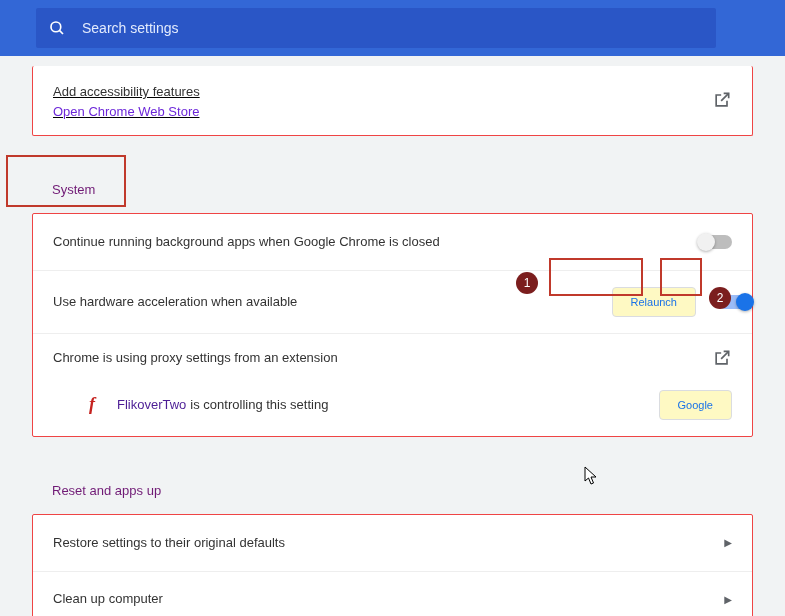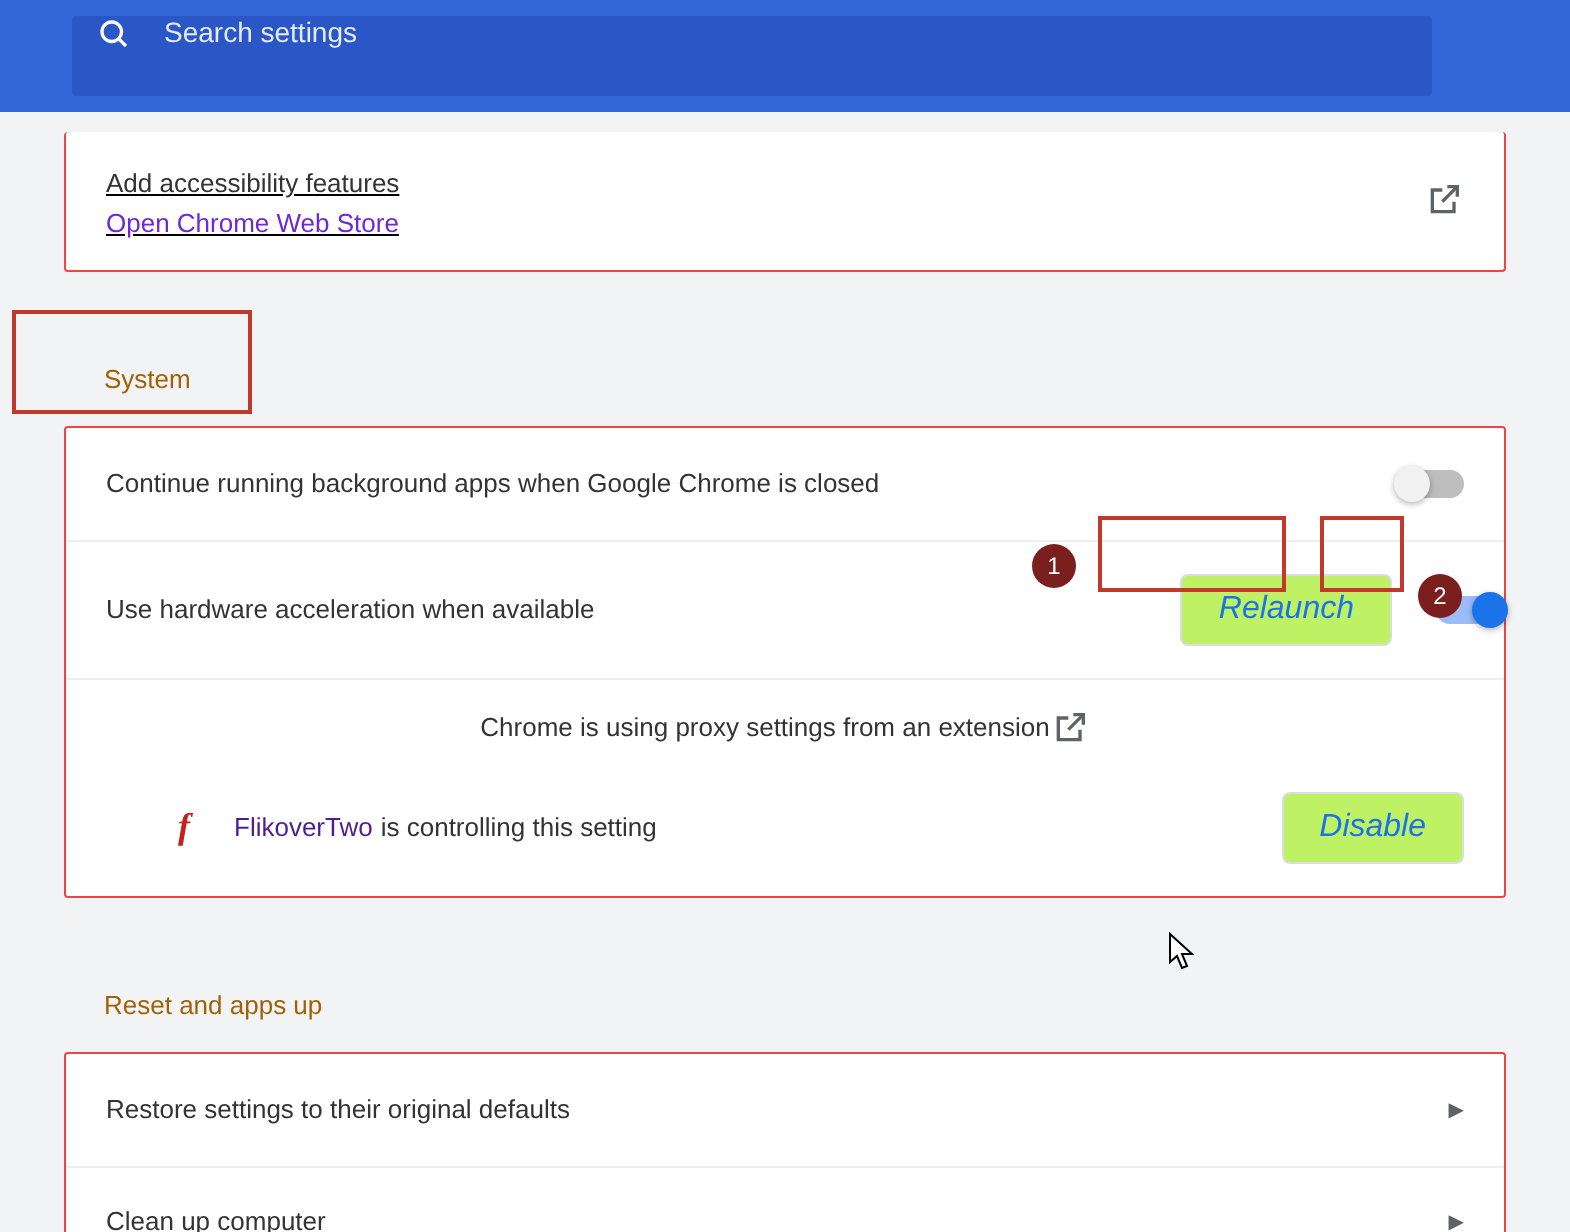--- a/index.html
+++ b/index.html
@@ -1,56 +1,56 @@
 <!DOCTYPE html>
 <html><head>
 <meta charset="utf-8">
 <style>
   * { box-sizing: border-box; margin: 0; padding: 0; font-family: Arial, sans-serif; }
   body { width: 785px; height: 616px; background: #f1f3f4; overflow: hidden; position: relative; }
 
   .search-bar { background: #3367d6; height: 56px; display: flex; align-items: center; padding: 0 16px; }
-  .search-inner { background: #2a56c6; height: 40px; margin: 20px 20px; border-radius: 2px; display: flex; width: 680px; padding: 0 12px; }
+  .search-inner { background: #2a56c6; height: 40px; margin: 20px 20px; border-radius: 2px; display: flex; align-items: center; width: 680px; padding: 0 12px; }
   .search-icon { color: #fff; margin-right: 16px; display: flex; }
   .search-placeholder { color: #e3ebfd; font-size: 14px; }
 
   .content { padding: 0 32px; }
 
   .card { background: #fff; border: 1px solid #ef4444; border-radius: 2px; margin-bottom: 24px; }
   .card-top { border-top: none; margin-top: 10px; text-decoration: underline; }
 
   .row { display: flex; align-items: center; justify-content: space-between; padding: 16px 20px; border-top: 1px solid #eee; position: relative; min-height: 56px; }
   .row:first-child { border-top: none; }
   .row-text { flex: 1; }
   .row-title { font-size: 13px; color: #333; line-height: 1.5; }
   .row-sub { font-size: 13px; color: #6d28d9; margin-top: 2px; }
 
-  .section-title { font-size: 13px; color: #a16207; padding: 22px 20px 16px 20px; }
+  .section-title { font-size: 13px; color: #701a75; padding: 22px 20px 16px 20px; }
 
   .open-icon { color: #5f6368; display: flex; }
   .chevron-icon { color: #5f6368; display: flex; font-size: 10px;}
 
   .toggle { width: 34px; height: 14px; border-radius: 7px; position: relative; background: #bdbdbd; }
   .toggle .knob { width: 18px; height: 18px; border-radius: 50%; background: #f1f1f1; position: absolute; top: -2px; left: -1px; box-shadow: 0 1px 3px rgba(0,0,0,0.3); }
   .toggle.on { background: #9bbcf7; }
   .toggle.on .knob { background: #1a73e8; left: auto; right: -2px; }
 
-  .btn { border: 1px solid #dadce0; background: #bef264; color: #1a73e8; font-size: 16px; padding: 8px 18px; border-radius: 4px; cursor: pointer; font-style: italic; }
+  .btn { border: 1px solid #dadce0; background: #fef9c3; color: #1a73e8; font-size: 11px; padding: 8px 18px; border-radius: 4px; cursor: pointer; }
 
   .ext-row { display: flex; align-items: center; padding: 12px 20px 16px 56px; justify-content: space-between; }
   .ext-left { display: flex; align-items: center; font-size: 13px; color: #333; }
   .ext-icon { color: #c5221f; font-family: serif; font-style: italic; font-weight: bold; font-size: 18px; margin-right: 22px; }
   .ext-link { color: #4c1d95; margin-right: 4px; }
 
   
   .anno { position: absolute; border: 2px solid #c0392b; pointer-events: none; }
   .anno-badge { position: absolute; width: 22px; height: 22px; border-radius: 50%; background: #7b1e1e; color: #fff; font-size: 12px; display: flex; align-items: center; justify-content: center; }
 
   .proxy-row { flex-direction: column; align-items: stretch; padding: 0; }
-  .proxy-top { display: flex; justify-content: center; align-items: center; padding: 14px 20px 10px 20px; }
+  .proxy-top { display: flex; justify-content: space-between; align-items: center; padding: 14px 20px 10px 20px; }
 
   .cursor { position: absolute; left: 584px; top: 466px; pointer-events: none; }
 </style>
 </head>
 <body>
 
 <div class="search-bar">
   <div class="search-inner">
     <span class="search-icon">
       <svg width="18" height="18" viewBox="0 0 24 24" fill="none" stroke="#fff" stroke-width="2.2">
@@ -107,21 +107,21 @@
               <path d="M20 4L11 13"></path>
             </svg>
         </span>
       </div>
       <div class="ext-row">
         <div class="ext-left">
           <span class="ext-icon">f</span>
           <span class="ext-link">FlikoverTwo</span>
           <span> is controlling this setting</span>
         </div>
-        <button class="btn">Disable</button>
+        <button class="btn">Google</button>
       </div>
     </div>
   </div>
 
   <div class="section-title">Reset and apps up</div>
   <div class="card">
     <div class="row">
       <div class="row-title">Restore settings to their original defaults</div>
       <span class="chevron-icon">▶</span>
     </div>

